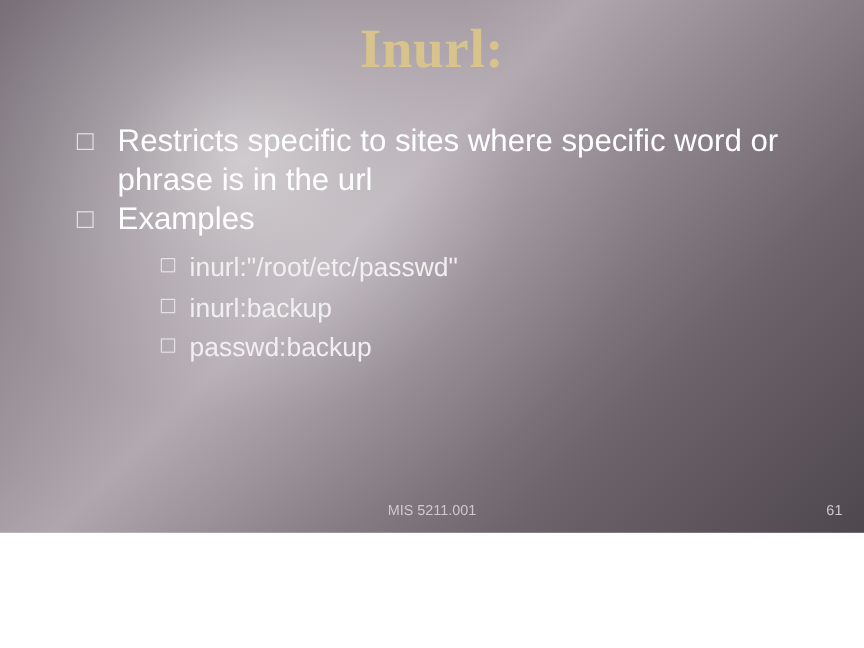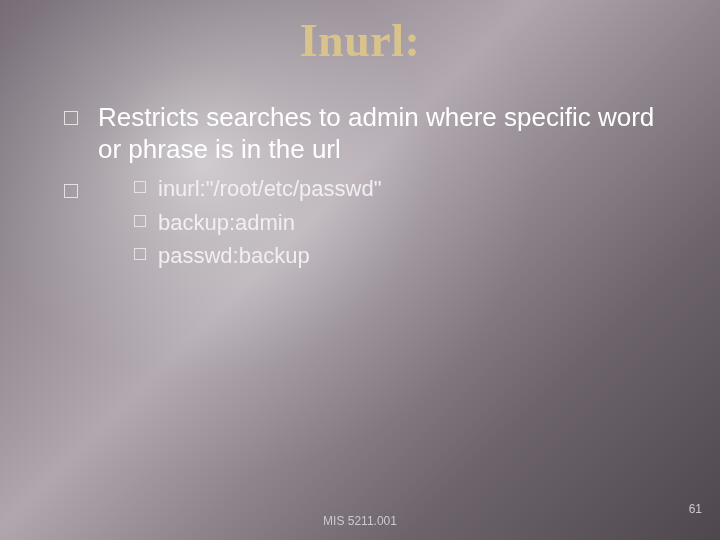--- a/index.html
+++ b/index.html
@@ -6,21 +6,21 @@
     margin: 0;
     padding: 0;
     width: 720px;
     height: 540px;
     overflow: hidden;
     font-family: Arial, Helvetica, sans-serif;
   }
   .slide {
     position: relative;
     width: 720px;
-    height: 540px;
+    height: 444px;
     background:
       radial-gradient(ellipse 480px 450px at 28% 30%,
         rgba(255,255,255,0.55) 0%,
         rgba(255,255,255,0.28) 22%,
         rgba(210,200,210,0.10) 48%,
         rgba(0,0,0,0) 70%),
       linear-gradient(135deg,
         #6f6670 0%,
         #80777f 15%,
         #9a9098 30%,
@@ -101,45 +101,46 @@
     position: absolute;
     bottom: 12px;
     left: 0;
     right: 0;
     text-align: center;
     font-size: 12px;
     color: #cfc9cd;
   }
   .footer-right {
     position: absolute;
-    bottom: 24px;
+    bottom: 12px;
     right: 18px;
     font-size: 12px;
     color: #cfc9cd;
   }
 </style>
 </head>
 <body>
 
 <div class="slide">
 
   <div class="title">Inurl:</div>
 
   <div class="content">
     <ul class="outer">
       <li>
-        <span>Restricts searches to admin where specific word or phrase is in the url</span>
+        <span>Restricts specific to sites where specific word or phrase is in the url</span>
       </li>
       <li>
+        <span>Examples</span>
         <ul class="inner">
           <li>
             <span>inurl:"/root/etc/passwd"</span>
           </li>
           <li>
-            <span>backup:admin</span>
+            <span>inurl:backup</span>
           </li>
           <li>
             <span>passwd:backup</span>
           </li>
         </ul>
       </li>
     </ul>
   </div>
 
   <div class="footer-center">MIS 5211.001</div>

